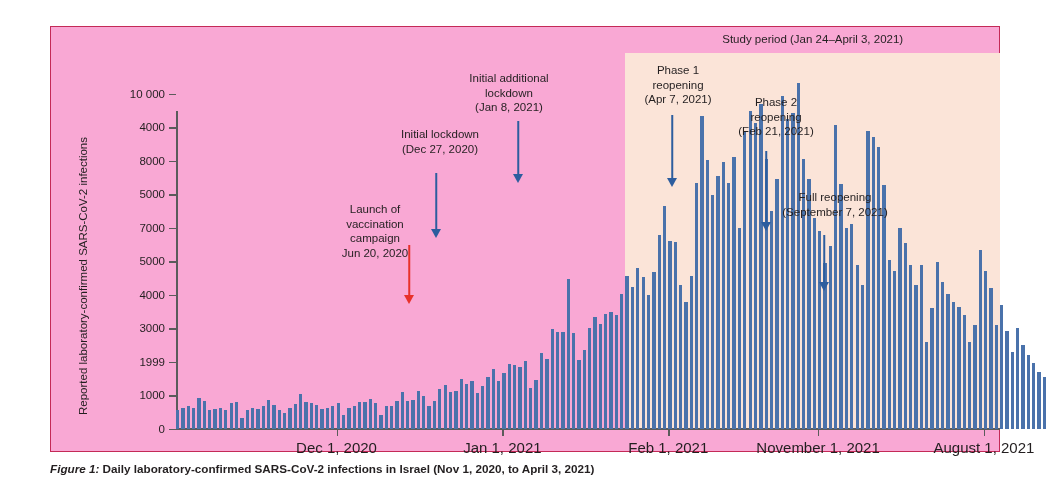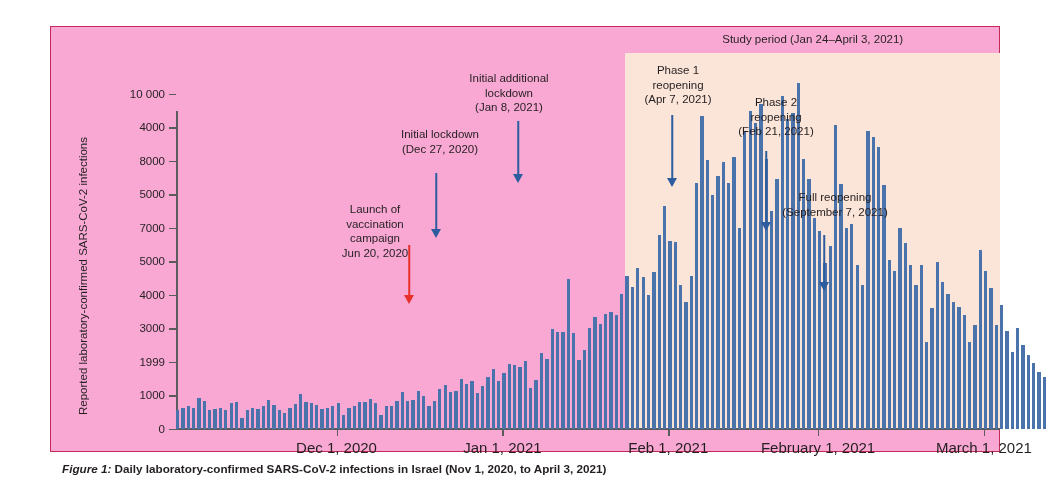--- a/index.html
+++ b/index.html
@@ -52,21 +52,21 @@
   .arrow .head{position:absolute;left:50%;bottom:0;width:0;height:0;transform:translateX(-50%);
     border-left:5px solid transparent;border-right:5px solid transparent;}
   .arrow.blue .shaft{background:#2d5d9e;}
   .arrow.blue .head{border-top:9px solid #2d5d9e;}
   .arrow.red .shaft{background:#e8312a;}
   .arrow.red .head{border-top:9px solid #e8312a;}
 
   .study-label{position:absolute;font-size:11.5px;color:#231f20;white-space:nowrap;}
 
   
-  .caption{position:absolute;left:50px;top:462px;font-size:11.7px;color:#231f20;white-space:nowrap;margin-left:12px;}
+  .caption{position:absolute;left:50px;top:462px;font-size:11.7px;color:#231f20;white-space:nowrap;}
   .caption b{font-weight:bold;}
   .caption i{font-style:italic;font-weight:bold;}
 </style>
 </head>
 <body>
 
 <div id="root">
 
   <div class="figure-frame">
     <div class="plot">
@@ -105,23 +105,23 @@
           <div class="ylabel" style="top: 66.7619px;">10 000</div>
         </div>
       <div id="xticks">
           <div class="xtick" style="left: 285.519px;"></div>
           <div class="xlabel" style="left: 285.519px;">Dec 1, 2020</div>
           <div class="xtick" style="left: 451.39px;"></div>
           <div class="xlabel" style="left: 451.39px;">Jan 1, 2021</div>
           <div class="xtick" style="left: 617.26px;"></div>
           <div class="xlabel" style="left: 617.26px;">Feb 1, 2021</div>
           <div class="xtick" style="left: 767.078px;"></div>
-          <div class="xlabel" style="left: 767.078px;">February 1, 2021</div>
+          <div class="xlabel" style="left: 767.078px;">November 1, 2021</div>
           <div class="xtick" style="left: 932.948px;"></div>
-          <div class="xlabel" style="left: 932.948px;">March 1, 2021</div>
+          <div class="xlabel" style="left: 932.948px;">August 1, 2021</div>
         </div>
 
       <div class="bars" id="bars">
           <div class="bar" style="left: 0px; width: 3.3174px; height: 18.7733px; background: rgb(74, 114, 171);"></div>
           <div class="bar" style="left: 5.35065px; width: 3.3174px; height: 20.7848px; background: rgb(74, 114, 171);"></div>
           <div class="bar" style="left: 10.7013px; width: 3.3174px; height: 23.4667px; background: rgb(74, 114, 171);"></div>
           <div class="bar" style="left: 16.0519px; width: 3.3174px; height: 21.4552px; background: rgb(74, 114, 171);"></div>
           <div class="bar" style="left: 21.4026px; width: 3.3174px; height: 31.1771px; background: rgb(74, 114, 171);"></div>
           <div class="bar" style="left: 26.7532px; width: 3.3174px; height: 28.16px; background: rgb(74, 114, 171);"></div>
           <div class="bar" style="left: 32.1039px; width: 3.3174px; height: 19.4438px; background: rgb(74, 114, 171);"></div>

